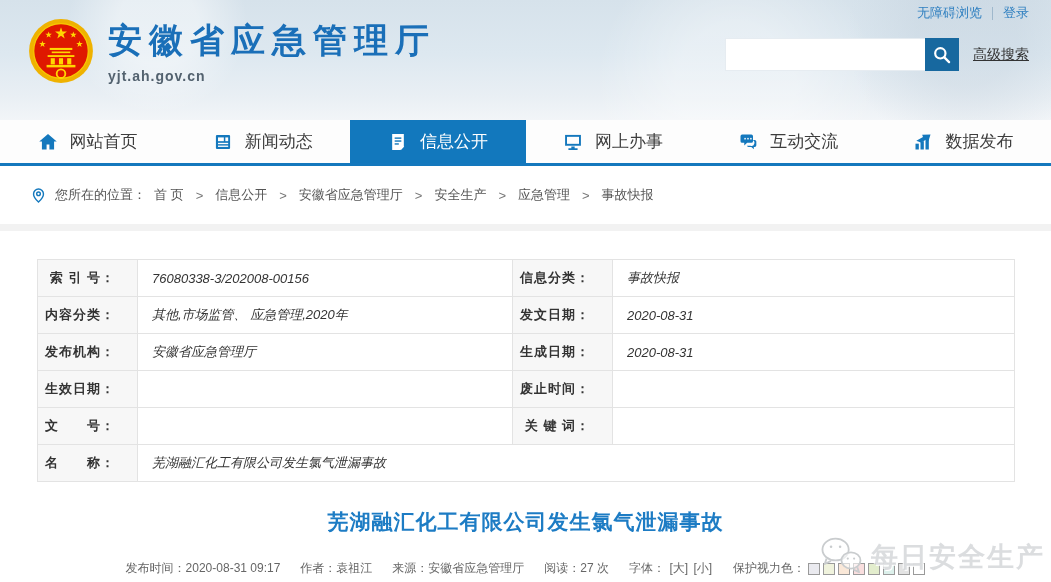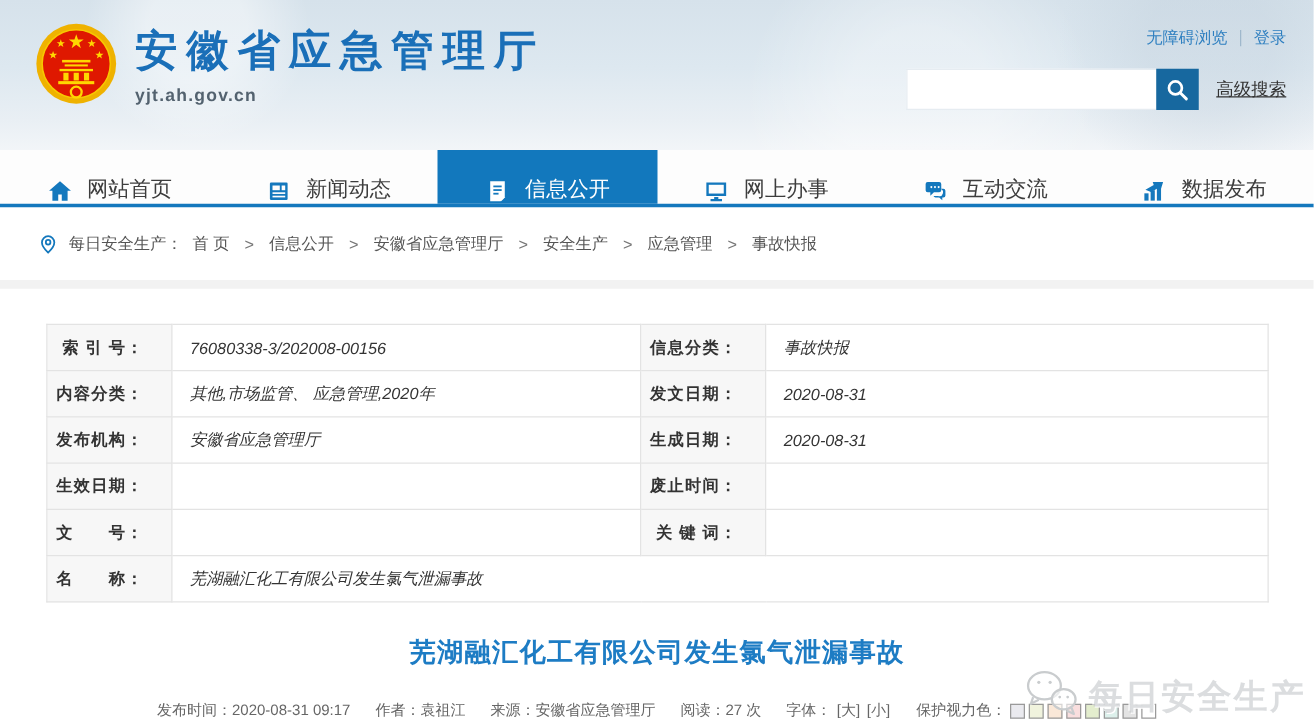--- a/index.html
+++ b/index.html
@@ -18,31 +18,31 @@
     background:
       radial-gradient(circle at 15% 20%, rgba(255,255,255,.45) 0 40px, transparent 90px),
       radial-gradient(circle at 70% 70%, rgba(255,255,255,.35) 0 60px, transparent 140px),
       radial-gradient(circle at 92% 30%, rgba(190,205,218,.35) 0 50px, transparent 120px);
     pointer-events:none;
   }
   .logo-area{ position:absolute; left:28px; top:16px; display:flex; align-items:center; gap:14px; }
   .emblem svg{ width:66px; height:70px; display:block; }
   .site-name{ font-size:34px; font-weight:bold; color:#1a6fb8; letter-spacing:7px; }
   .site-url{ font-size:14px; font-weight:bold; color:#53626f; letter-spacing:1px; margin-top:4px; }
-  .header-right{ position:absolute; right:22px; top:21px; text-align:right; }
+  .header-right{ position:absolute; right:22px; top:4px; text-align:right; }
   .top-links{ font-size:13px; color:#2e7fc0; display:flex; justify-content:flex-end; align-items:center; gap:10px; }
   .top-links a{ color:#2e7fc0; text-decoration:none; cursor:pointer; }
   .tl-divider{ width:1px; height:13px; background:#9fb8cc; display:inline-block; }
   .search-row{ margin-top:16px; display:flex; align-items:center; }
   .search-input{ width:200px; height:33px; border:1px solid #e6ecf1; border-right:none; background:#fff; outline:none; padding:0 8px; font-size:13px; }
   .search-button{ width:34px; height:33px; background:#17689f; border:none; cursor:pointer; display:flex; align-items:center; justify-content:center; }
   .advanced-link{ font-size:14px; color:#333; text-decoration:underline; margin-left:14px; cursor:pointer; }
   
   .main-nav{ height:46px; background:#fdfdfd; border-bottom:3px solid #1478bd; display:flex; }
-  .nav-item{ flex:1; display:flex; align-items:flex-end; justify-content:center; gap:12px; cursor:pointer; height:43px; }
+  .nav-item{ flex:1; display:flex; align-items:center; justify-content:center; gap:12px; cursor:pointer; height:43px; }
   .nav-item .nav-icon{ color:#1478bd; display:flex; }
   .nav-item .nav-icon svg{ width:20px; height:20px; fill:currentColor; }
   .nav-item .nav-label{ font-size:17px; color:#3d3d3d; }
   .nav-item.active{ background:#1278bd; }
   .nav-item.active .nav-icon{ color:#fff; }
   .nav-item.active .nav-label{ color:#fff; }
   .nav-item svg .cut{ fill:#fdfdfd; }
   .nav-item.active svg .cut{ fill:#1278bd; }
   
   .breadcrumb-bar{ background:#fff; padding:20px 0 20px 30px; display:flex; align-items:center; gap:8px; font-size:13px; color:#555; }
@@ -191,21 +191,21 @@
   </div>
 </nav>
 
 <div class="breadcrumb-bar">
   <span class="pin">
     <svg width="17" height="17" viewBox="0 0 24 24" fill="none" stroke="currentColor" stroke-width="2">
         <path d="M12 2.8a7 7 0 0 0-7 7c0 4.8 7 11.4 7 11.4s7-6.6 7-11.4a7 7 0 0 0-7-7z"></path>
         <circle cx="12" cy="9.6" r="2.6"></circle>
       </svg>
   </span>
-  <span>每日安全生产：</span>
+  <span>您所在的位置：</span>
   <a>首 页</a>
   <span class="crumb-sep">&gt;</span>
   <a>信息公开</a>
   <span class="crumb-sep">&gt;</span>
   <a>安徽省应急管理厅</a>
   <span class="crumb-sep">&gt;</span>
   <a>安全生产</a>
   <span class="crumb-sep">&gt;</span>
   <a>应急管理</a>
   <span class="crumb-sep">&gt;</span>

